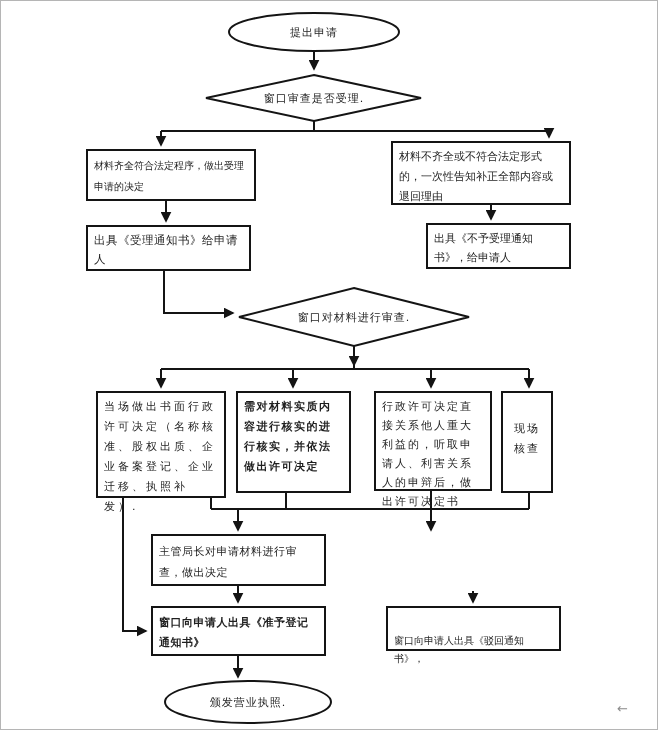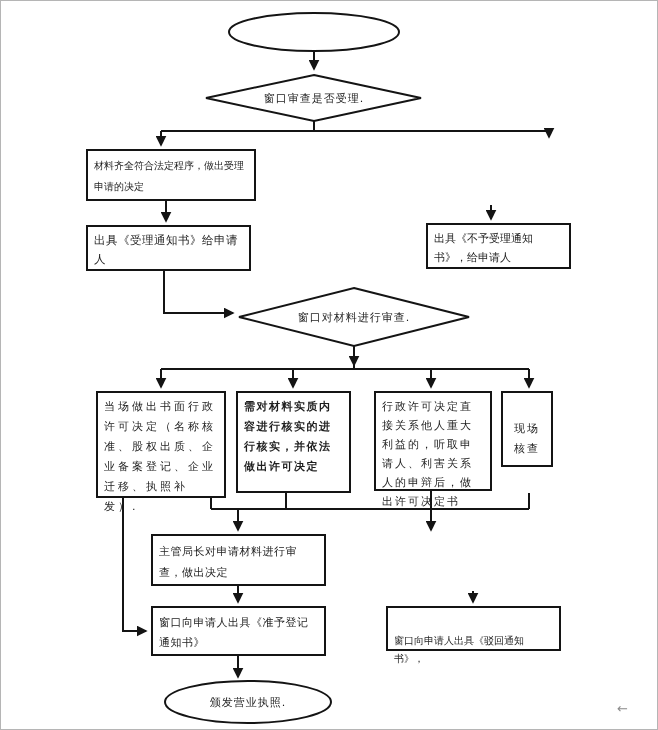--- a/index.html
+++ b/index.html
@@ -73,44 +73,46 @@
       <path d="M237,585 L237,601" marker-end="url(#ah)"></path>
 
       <path d="M237,655 L237,676" marker-end="url(#ah)"></path>
 
       <path d="M472,590 L472,601" marker-end="url(#ah)"></path>
 
       <ellipse cx="247" cy="701" rx="83" ry="21" fill="#ffffff"></ellipse>
     </g>
   </svg>
 
+  <div class="shape-label" style="left:228px;top:12px;width:170px;height:38px;">提出申请</div>
 
   <div class="shape-label" style="left:215px;top:76px;width:196px;height:42px;">窗口审查是否受理.</div>
 
   <div class="shape-label" style="left:248px;top:294px;width:210px;height:44px;">窗口对材料进行审查.</div>
 
   <div class="shape-label" style="left:168px;top:681px;width:158px;height:40px;">颁发营业执照.</div>
 
   <div class="box" style="left:85px;top:148px;width:170px;height:52px;font-size:10px;line-height:21px;letter-spacing:0;">材料齐全符合法定程序，做出受理申请的决定</div>
 
+  <div class="box" style="left:390px;top:140px;width:180px;height:64px;letter-spacing:0;">材料不齐全或不符合法定形式的，一次性告知补正全部内容或退回理由</div>
 
   <div class="box" style="left:85px;top:224px;width:165px;height:46px;font-size:11.5px;line-height:19px;">出具《受理通知书》给申请人</div>
 
   <div class="box" style="left:425px;top:222px;width:145px;height:46px;line-height:19px;letter-spacing:0;">出具《不予受理通知书》，给申请人</div>
 
   <div class="box tall" style="left:95px;top:390px;width:130px;height:107px;letter-spacing:3px;">当场做出书面行政许可决定（名称核准、股权出质、企业备案登记、企业迁移、执照补发）.</div>
 
   <div class="box tall" style="left:235px;top:390px;width:115px;height:102px;letter-spacing:1.5px;font-weight:bold;">需对材料实质内容进行核实的进行核实，并依法做出许可决定</div>
 
   <div class="box tall" style="left:373px;top:390px;width:118px;height:100px;letter-spacing:2px;line-height:19px;">行政许可决定直接关系他人重大利益的，听取申请人、利害关系人的申辩后，做出许可决定书</div>
 
-  <div class="box" style="left:500px;top:390px;width:52px;height:76px;padding-top:26px;text-align:center;letter-spacing:2px;">现场核查</div>
+  <div class="box" style="left:500px;top:390px;width:52px;height:102px;padding-top:26px;text-align:center;letter-spacing:2px;">现场核查</div>
 
   <div class="box" style="left:150px;top:533px;width:175px;height:52px;line-height:21px;padding-top:5px;">主管局长对申请材料进行审查，做出决定</div>
 
 
-  <div class="box" style="left:150px;top:605px;width:175px;height:50px;line-height:20px;padding-top:5px;">窗口向申请人出具《准予登记通知书》</div>
+  <div class="box" style="left:150px;top:605px;width:175px;height:50px;line-height:20px;padding-top:5px;font-weight:bold;">窗口向申请人出具《准予登记通知书》</div>
 
   <div class="box" style="left:385px;top:605px;width:175px;height:45px;font-size:10px;line-height:18px;padding-top:24px;letter-spacing:0;">窗口向申请人出具《驳回通知书》，</div>
 
   <span class="return-mark">←</span>
 
 </div>
 
 </body></html>

